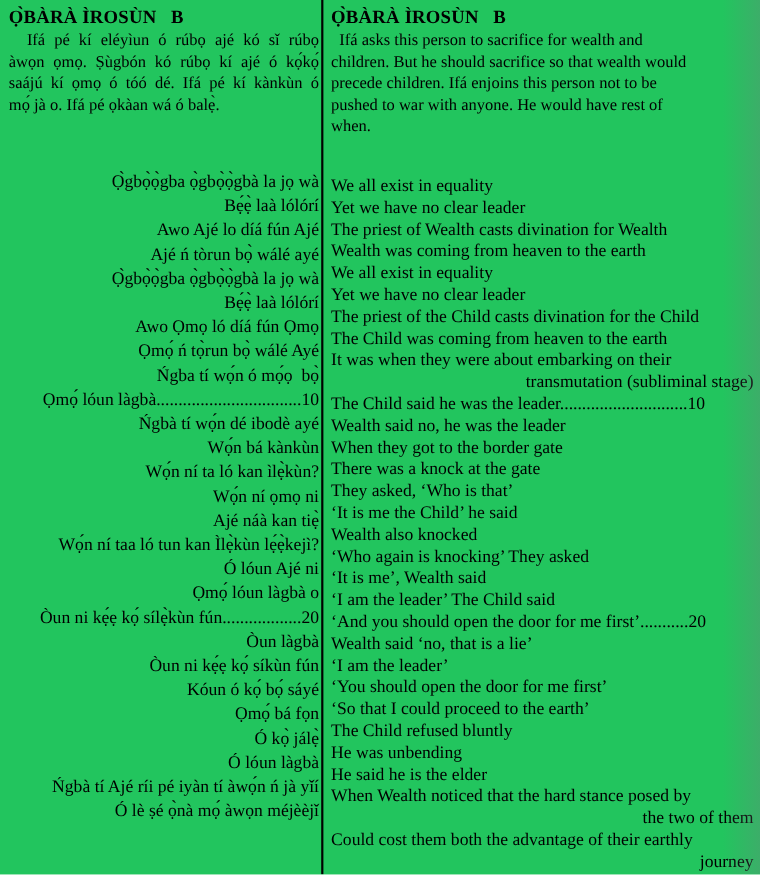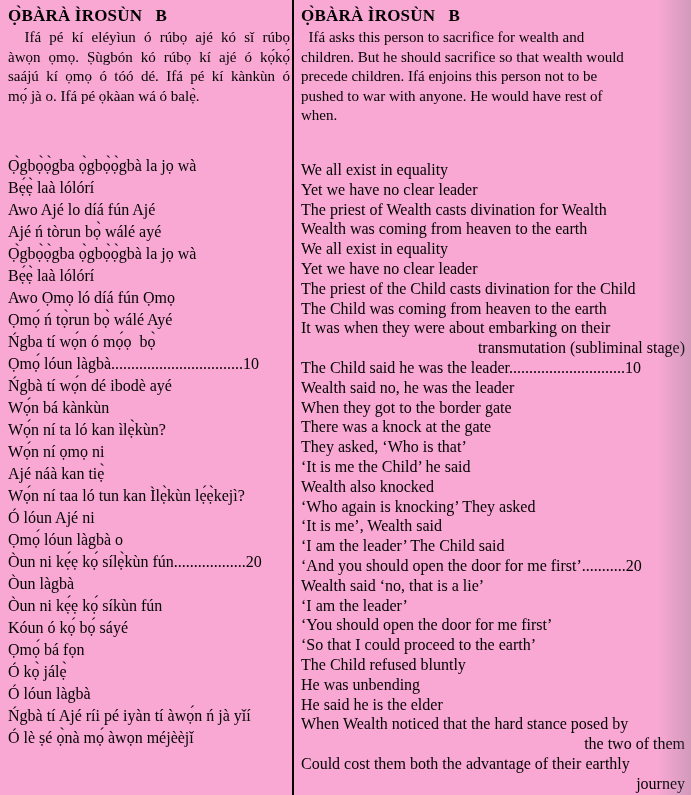--- a/index.html
+++ b/index.html
@@ -1,19 +1,19 @@
 <!DOCTYPE html>
 <html><head>
 <meta charset="utf-8">
 <style>
   html,body { margin:0; padding:0; background:#ffffff; }
   .page {
     position:relative;
     width:691px; height:795px;
-    background:#f9a8d4;
+    background:#22c55e;
     color:#000000;
     font-family:"Liberation Serif","DejaVu Serif",serif;
     overflow:hidden;
     text-decoration:underline;
   }
   .divider {
     position:absolute; left:292px; top:0;
     width:2px; height:795px;
     background:#000000;
   }
@@ -31,21 +31,21 @@
     white-space:pre; margin:0 0 2px 0;
     letter-spacing:0.2px;
   }
   .intro .line {
     font-size:15px; line-height:19.5px;
     white-space:pre;
   }
   .col-left .intro .line { text-align:justify; text-align-last:justify; }
   .col-left .intro .line:last-child { text-align-last:left; }
   .verse { position:absolute; left:0; width:100%; }
-  .col-left  .verse { top:149px; }
+  .col-left  .verse { top:149px;text-align:right; }
   .col-right .verse { top:154px; }
   .verse .line { font-size:16px; white-space:pre; }
   .col-left  .verse .line { line-height:22px; }
   .col-right .verse .line { line-height:19.8px; }
   .verse .line.indent { padding-left:66px;text-align:right; }
 </style>
 </head>
 <body>
 
 <div class="page">

